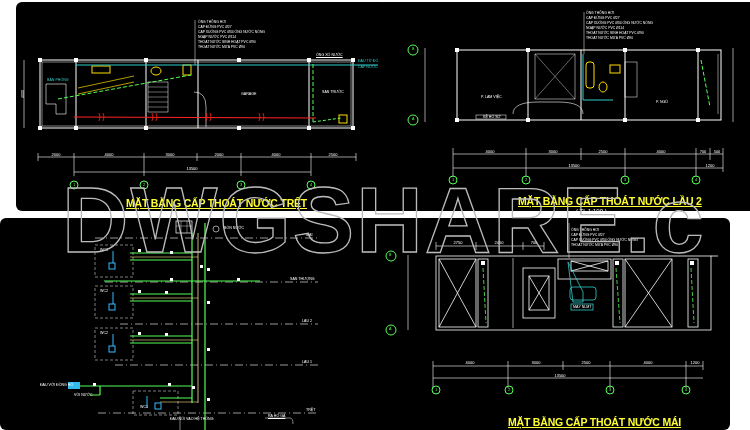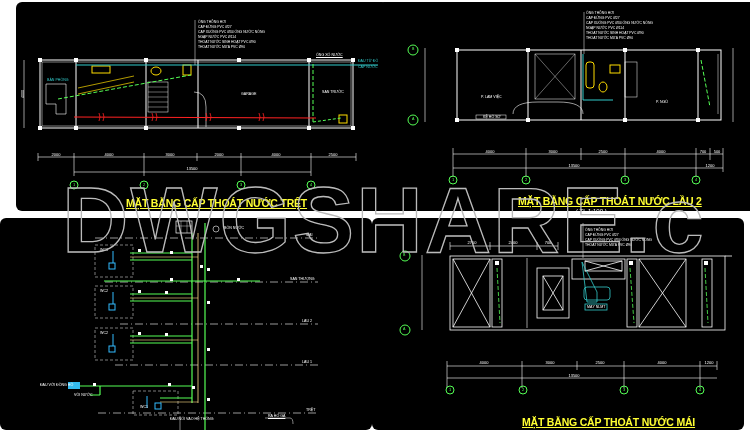--- a/index.html
+++ b/index.html
@@ -1,21 +1,21 @@
 <!DOCTYPE html>
 <html><head>
 <meta charset="utf-8">
 <style>
   html,body{margin:0;padding:0;background:#ffffff;}
   body{width:750px;height:430px;position:relative;overflow:hidden;font-family:"Liberation Sans",sans-serif;}
   .panel{position:absolute;background:#000;border-radius:6px;overflow:hidden;}
   #p1{left:16px;top:2px;width:372px;height:209px;}
   #p2{left:378px;top:2px;width:372px;height:209px;padding-left:44px;}
   #p3{left:0;top:218px;width:372px;height:212px;}
-  #p4{left:372px;top:218px;width:372px;height:212px;}
+  #p4{left:358px;top:218px;width:372px;height:212px;}
   .panel svg{position:absolute;left:0;top:0;}
   .title{position:absolute;color:#ffff33;font-weight:bold;font-size:10.5px;text-decoration:underline;white-space:nowrap;letter-spacing:-0.2px;}
   .subtitle{position:absolute;color:#ffffff;font-size:6px;white-space:nowrap;}
   .note{position:absolute;color:#fff;font-size:3.4px;line-height:5px;white-space:nowrap;}
   .lbl{position:absolute;color:#fff;font-size:3.6px;white-space:nowrap;}
   .dim{position:absolute;color:#fff;font-size:4px;white-space:nowrap;transform:translateX(-50%);}
   .watermark{position:absolute;left:62px;top:170px;width:640px;height:100px;pointer-events:none;}
 </style>
 </head>
 <body>

